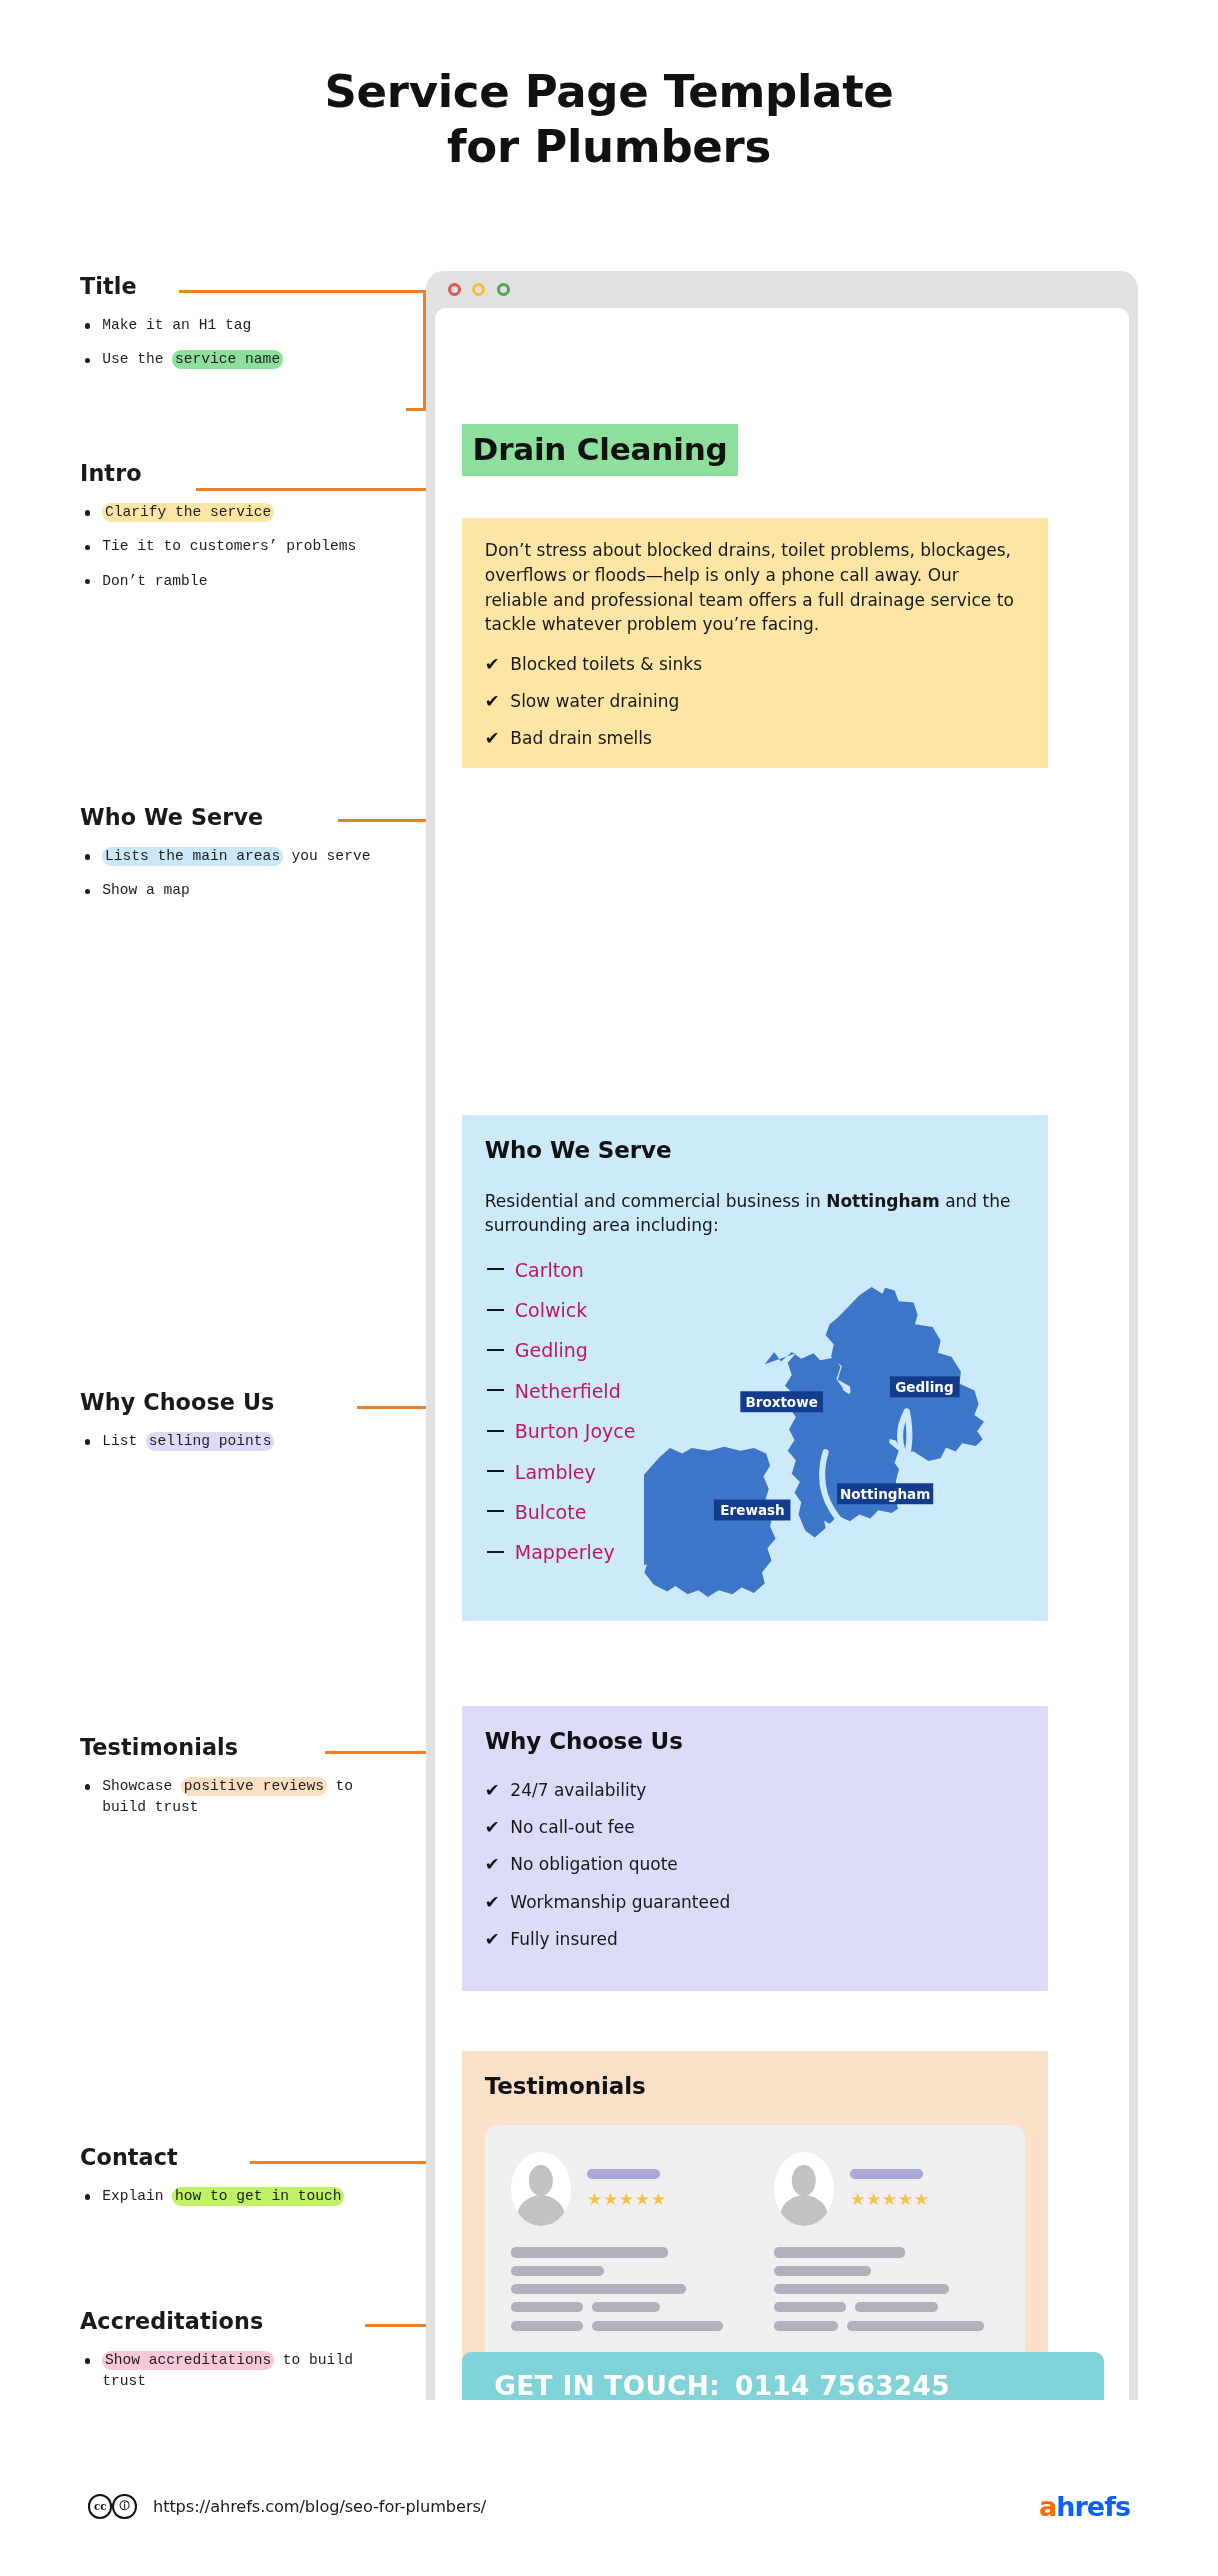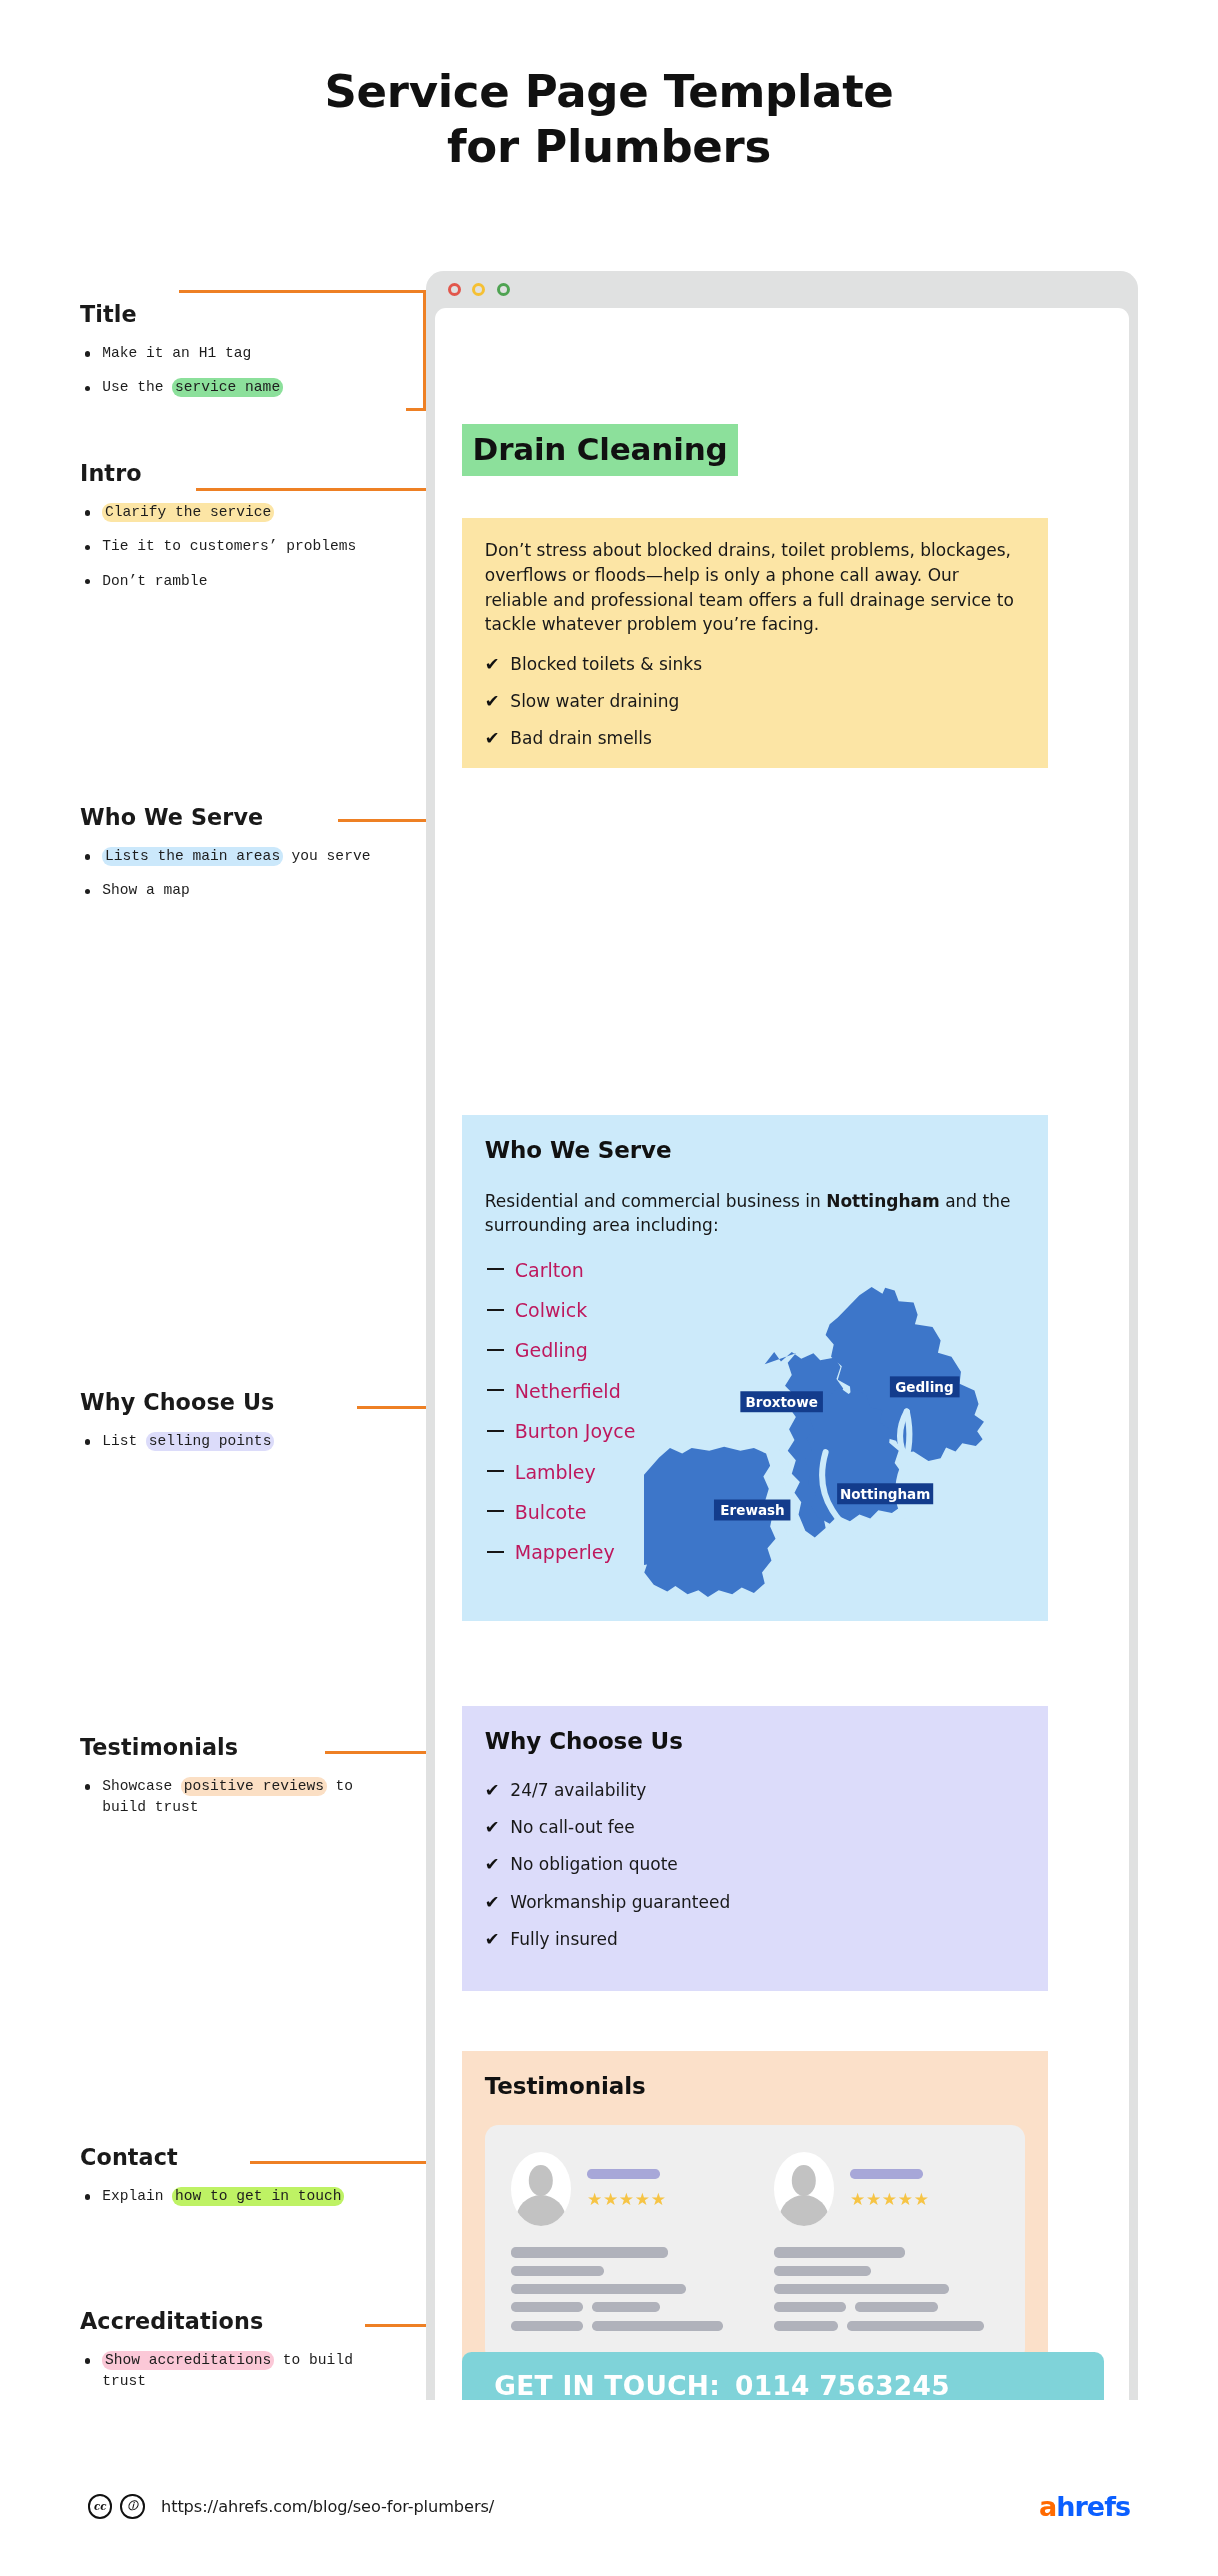--- a/index.html
+++ b/index.html
@@ -233,21 +233,21 @@
   }
 
   
   .footer {
     position: absolute;
     left: 0; top: 2491px;
     width: 1218px;
     display: flex; align-items: center;
     padding: 0 88px;
   }
-  .cc-group { display: flex; gap: 8px; font-style: italic; }
+  .cc-group { display: flex; gap: 0; }
   .cc-badge {
     width: 24.4px; height: 24.4px; border-radius: 50%;
     border: 2px solid #111;
     display: flex; align-items: center; justify-content: center;
     font-size: 10.2px; font-weight: 700; color: #111;
     font-family: "DejaVu Serif", "Liberation Serif", serif;
   }
   .footer-url {
     margin-left: 16.2px;
     font-size: 16.2px; color: #1b1b1b;
@@ -275,21 +275,21 @@
   <div class="conn conn-v" style="left:423px; top:290px; height:120px;"></div>
   <div class="conn conn-h" style="left:406px; top:408px; width:41px;"></div>
 
   <div class="conn conn-h" style="left:196px; top:488px; width:257px;"></div>
   <div class="conn conn-h" style="left:338px; top:819px; width:122px;"></div>
   <div class="conn conn-h" style="left:357px; top:1406px; width:105px;"></div>
   <div class="conn conn-h" style="left:325px; top:1751px; width:135px;"></div>
   <div class="conn conn-h" style="left:250px; top:2161px; width:210px;"></div>
   <div class="conn conn-h" style="left:365px; top:2324px; width:95px;"></div>
 
-  <div class="annot-block" style="left:80px; top:273px;margin-top:28px;">
+  <div class="annot-block" style="left:80px; top:273px;">
     <div class="annot-head">Title</div>
     <ul class="annot-list">
       <li><span>Make it an H1 tag</span></li>
       <li><span>Use the </span><mark class="green">service name</mark></li>
     </ul>
   </div>
 
   <div class="annot-block" style="left:80px; top:460px;">
     <div class="annot-head">Intro</div>
     <ul class="annot-list">

